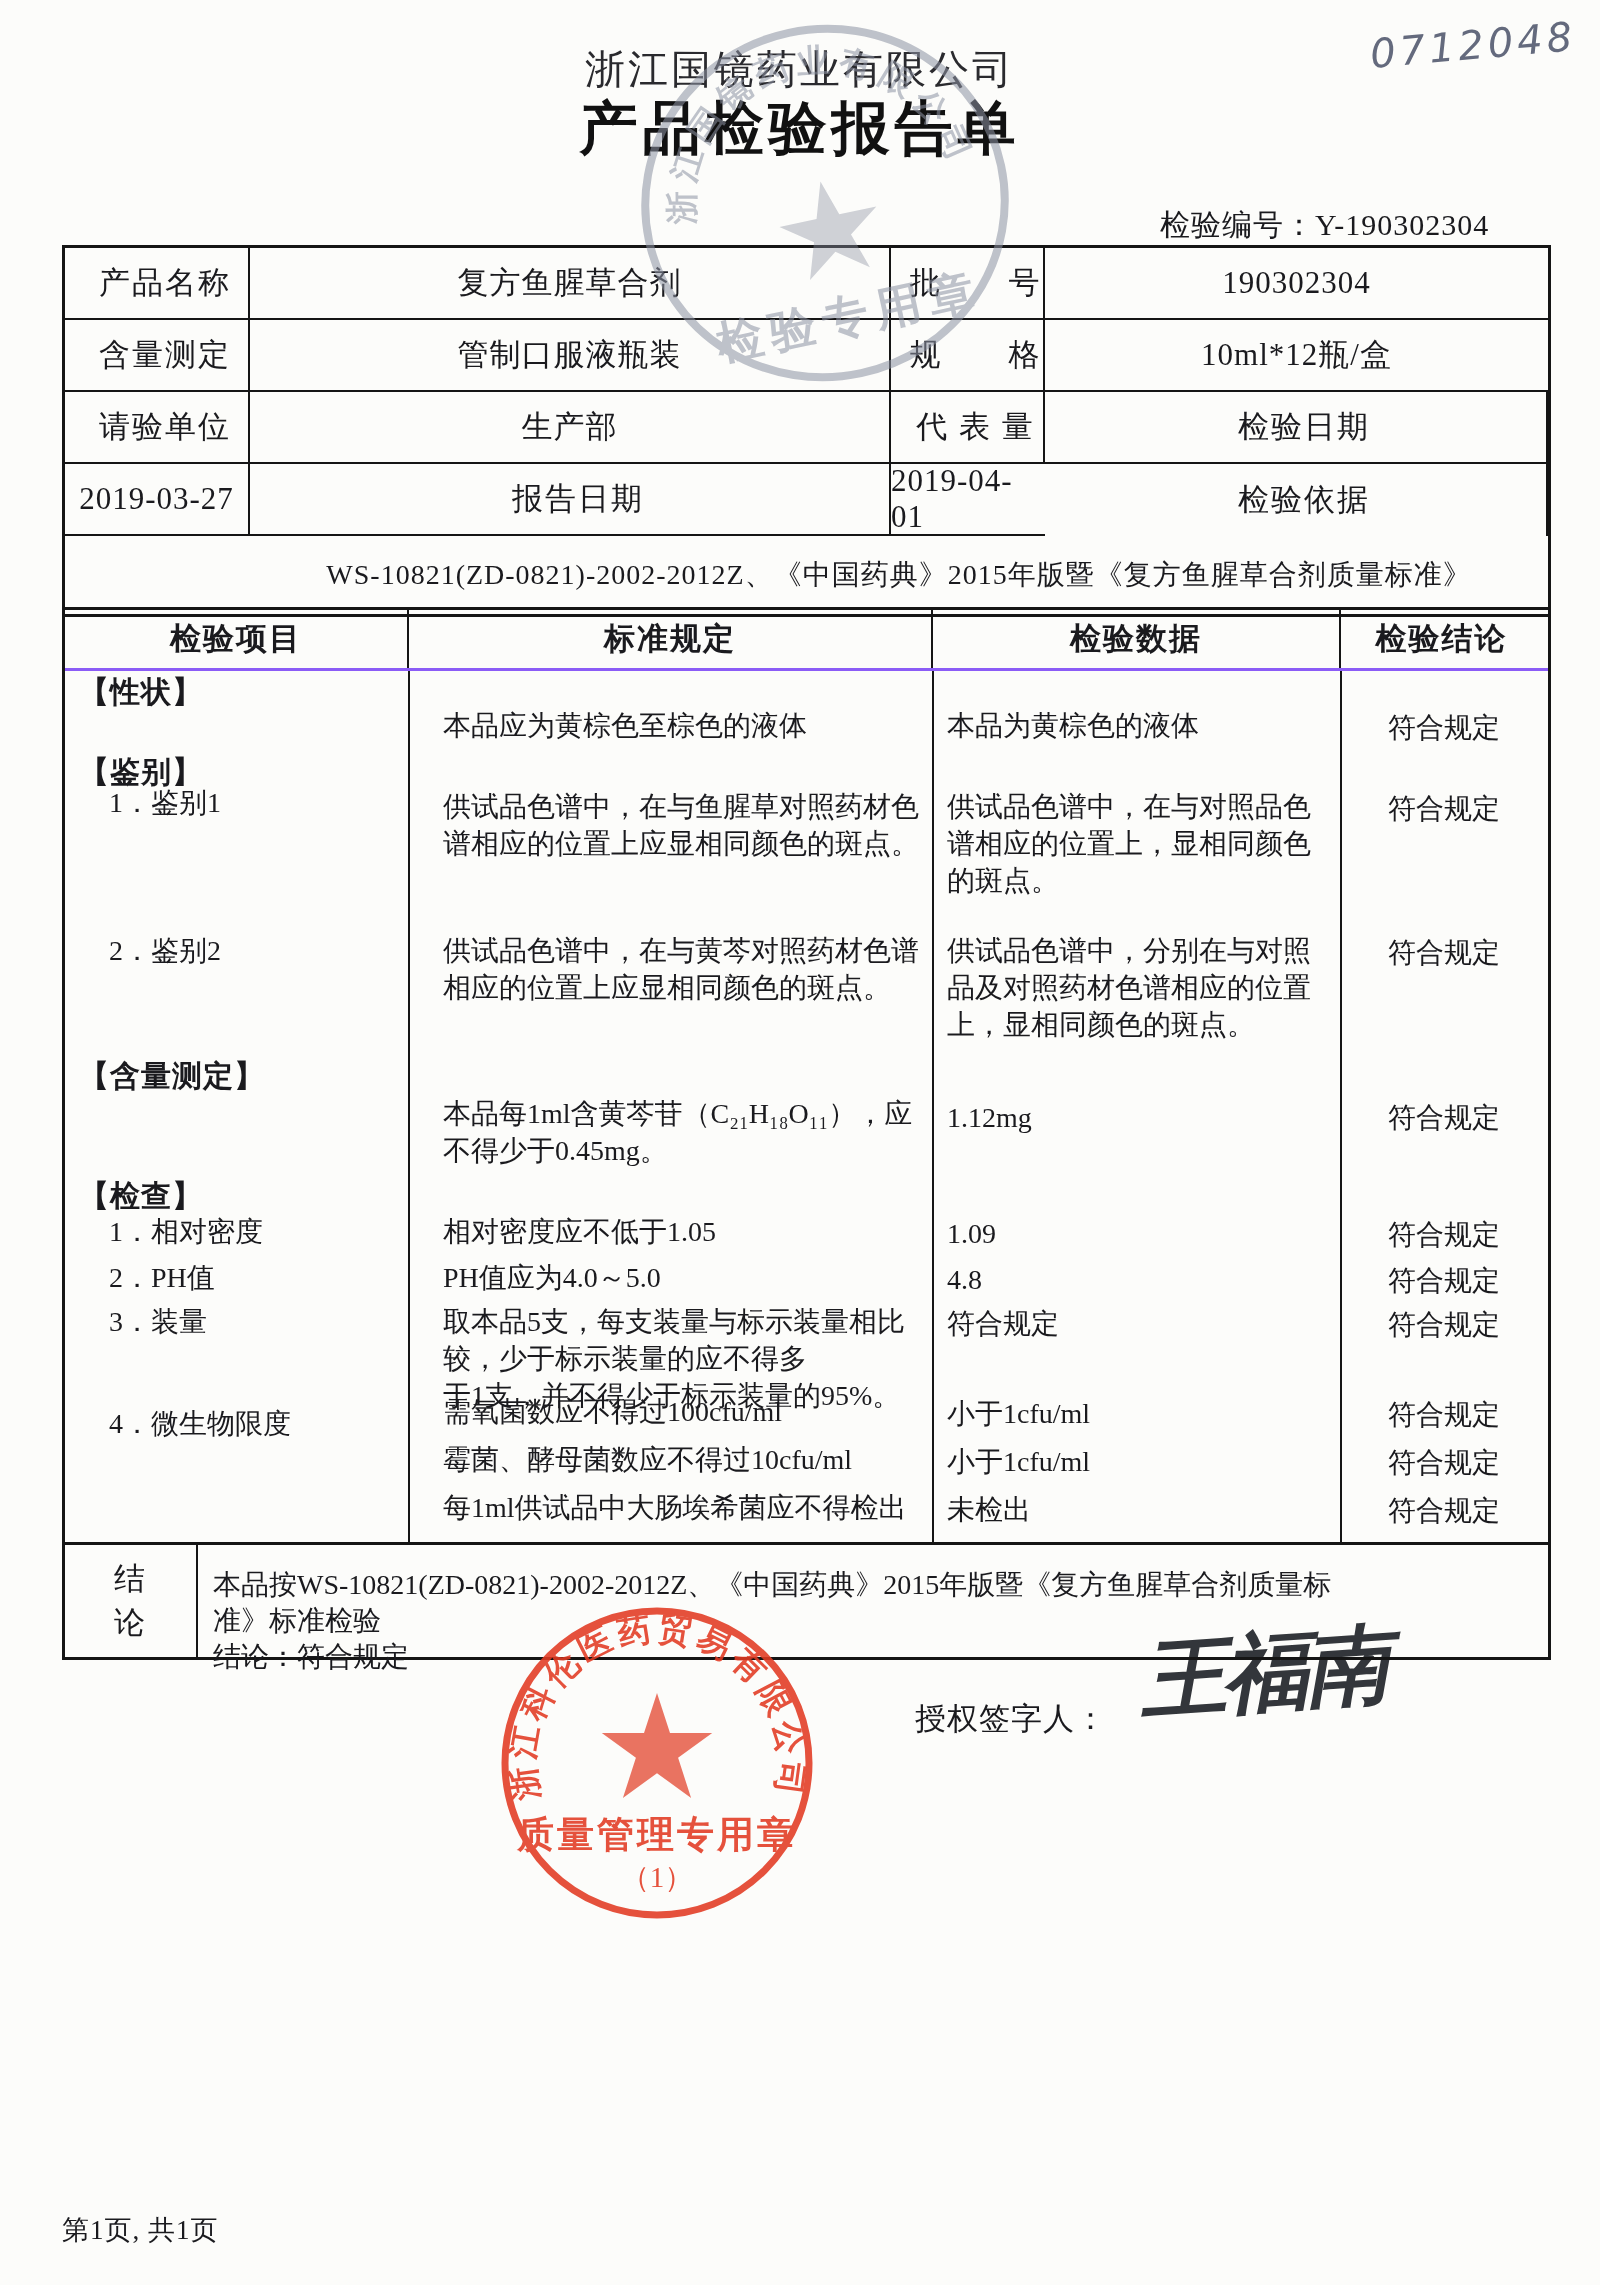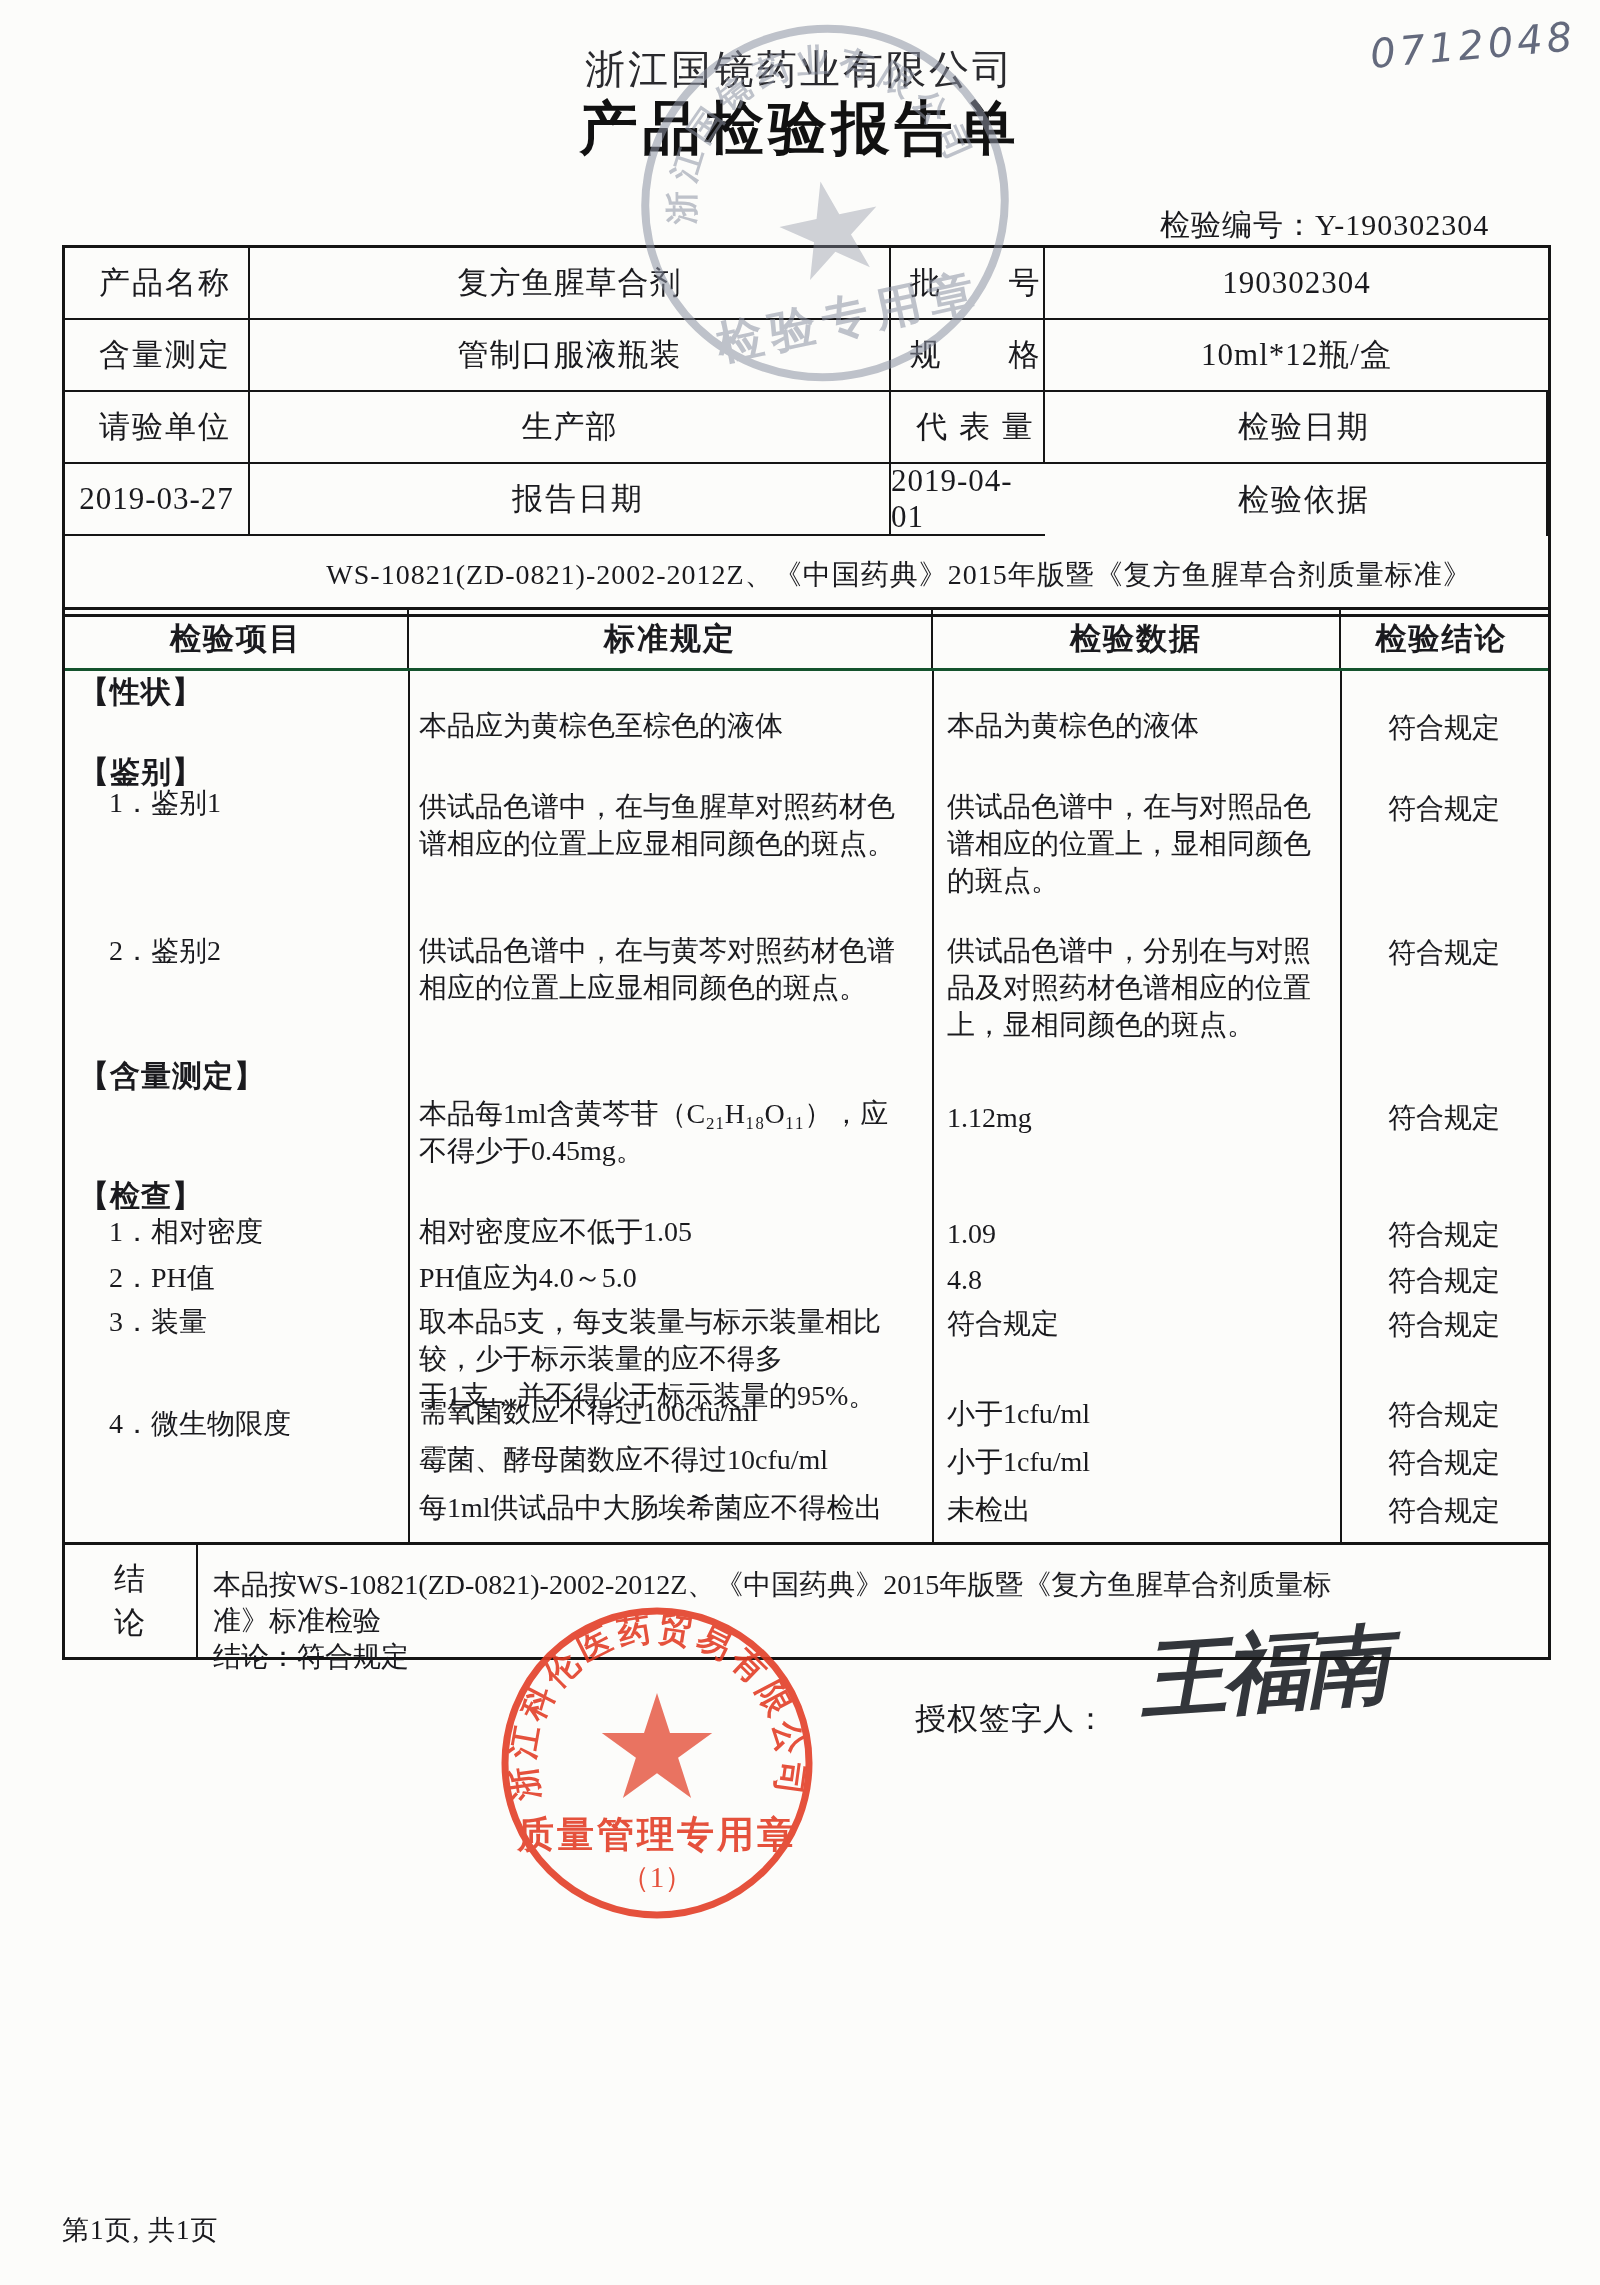--- a/index.html
+++ b/index.html
@@ -34,31 +34,31 @@
     display:flex; align-items:center; justify-content:center;
     font-size:31px; letter-spacing:1px; overflow:hidden;
   }
   .icell.lab{letter-spacing:2px;padding-left:17px;}
   .icell.no-r{border-right:none;}
   .icell.no-b{border-bottom:none;}
   .icell.basis-val{font-size:28px; grid-column:2 / 5;}
   
   .items-table{left:62px; top:607px; width:1483px; border:3px solid #151515; z-index:2;}
   .items-header{display:grid; grid-template-columns:344px 524px 408px 201px; height:58px;
-    border-bottom:3px solid #14532d;}
+    border-bottom:3px solid #8b5cf6;}
   .hcell{border-right:2px solid #151515; display:flex; align-items:center; justify-content:center;
     font-size:31px; font-weight:600; letter-spacing:2px;}
   .hcell:last-child{border-right:none;}
   .items-body{position:relative; height:871px;}
   .vline{position:absolute; top:0; bottom:0; width:2px; background:#151515;}
   .v1{left:343px;} .v2{left:867px;} .v3{left:1275px;}
   .blk{position:absolute; font-size:28px; line-height:37px; white-space:pre-wrap;}
   .sect{left:14px; font-size:30px; font-weight:700; letter-spacing:1px;}
   .itm{left:44px;}
-  .std{left:354px; width:498px;}
+  .std{left:378px; width:498px;}
   .dat{left:882px; width:386px;}
   .res{left:1277px; width:204px; text-align:center;}
   
   .conclusion-table{left:62px; top:1542px; width:1483px; height:112px;
     border:3px solid #151515; z-index:2;}
   .conc-label{position:absolute; left:0; top:0; width:131px; height:100%;
     border-right:2px solid #151515; display:flex; align-items:center; justify-content:center;
     font-size:31px; letter-spacing:2px; white-space:pre-line; text-align:center; line-height:44px;}
   .conc-text{position:absolute; left:148px; top:6px; width:1330px;
     font-size:28px; line-height:36px; white-space:pre-wrap;margin-top:16px;}

